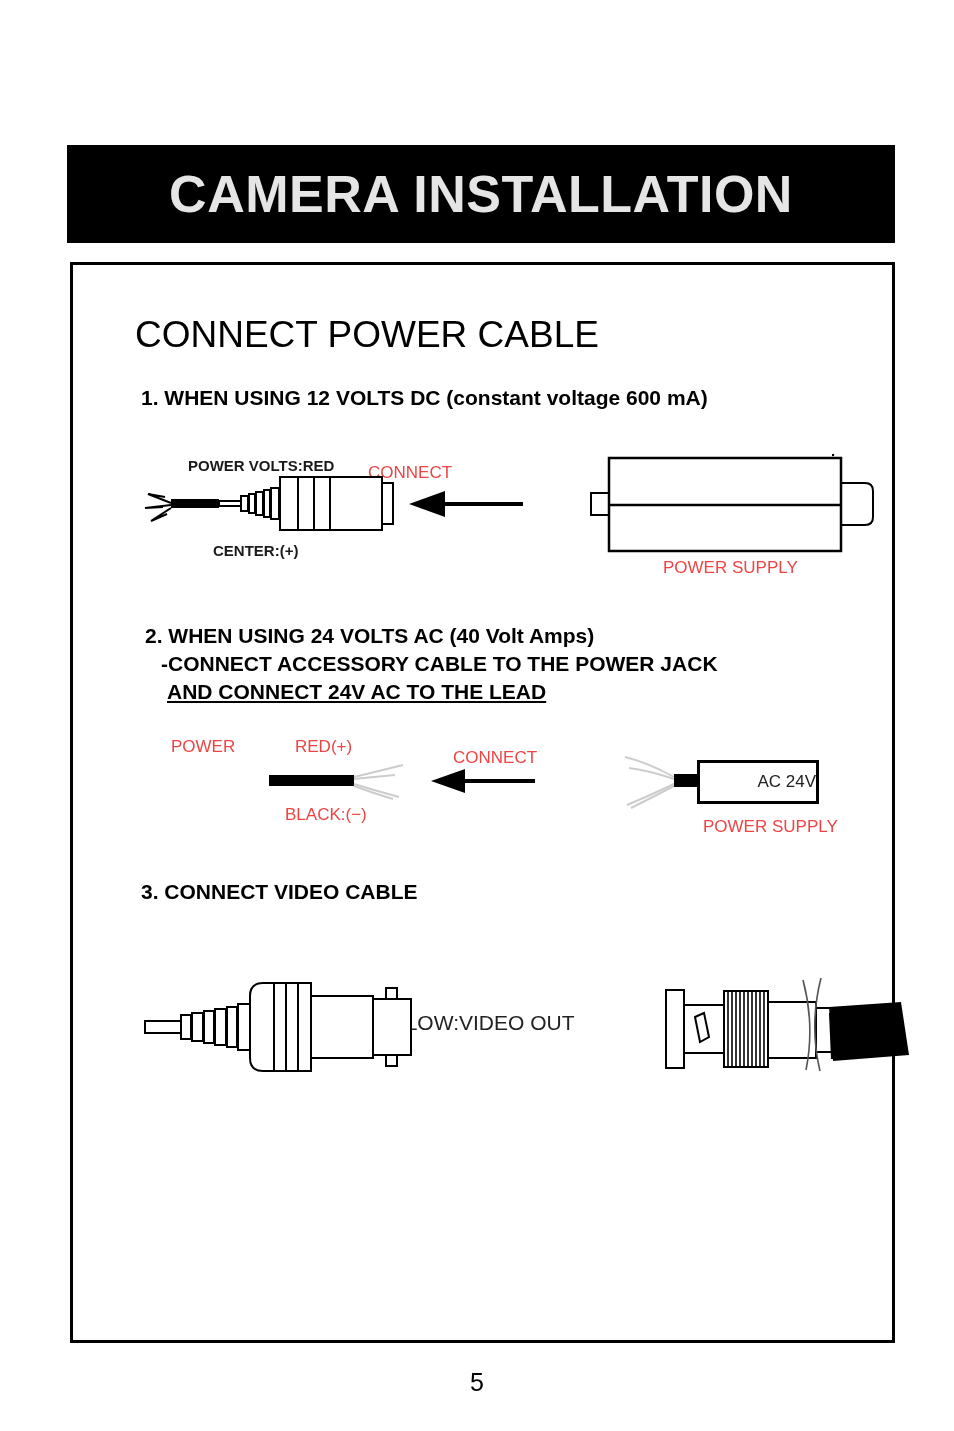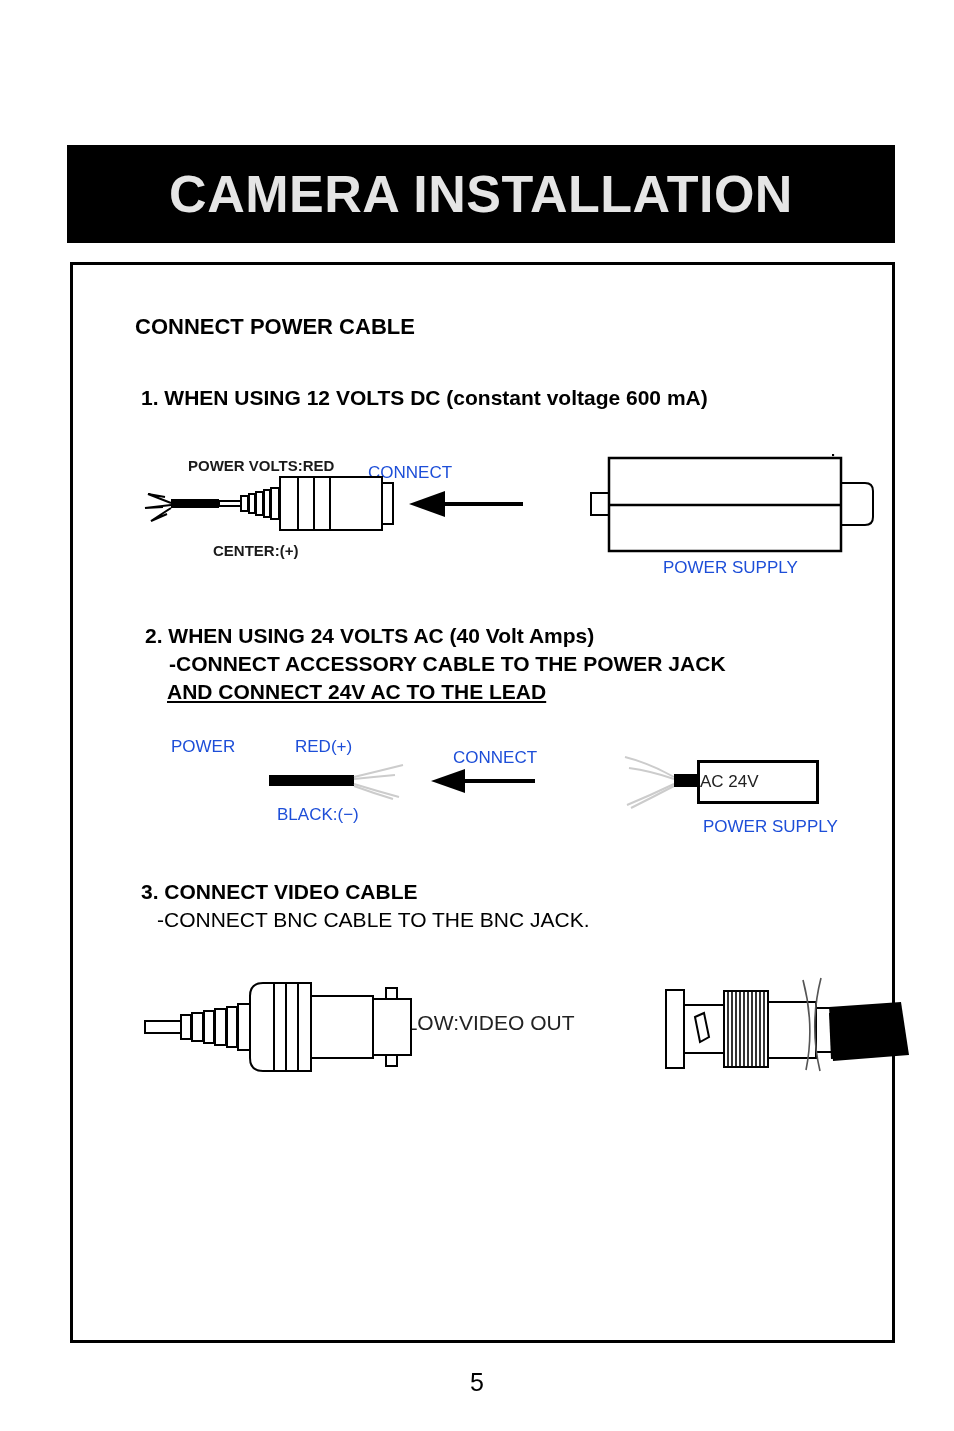--- a/index.html
+++ b/index.html
@@ -45,22 +45,22 @@
     width: 825px;
     height: 1081px;
     border: 3px solid #000000;
     box-sizing: border-box;
     background: #ffffff;
   }
 
   
   .section-title {
     position: absolute;
-    font-size: 22px;
-    font-weight: bold;
+    font-size: 37px;
+    font-weight: normal;
     white-space: nowrap;
     line-height: 1.1;
   }
   .step-heading {
     position: absolute;
     font-size: 21px;
     font-weight: bold;
     white-space: nowrap;
     line-height: 1.35;
   }
@@ -78,21 +78,21 @@
     font-size: 15px;
     font-weight: bold;
     white-space: nowrap;
     color: #1a1a1a;
   }
   .dia-label-med {
     position: absolute;
     font-size: 17px;
     font-weight: normal;
     white-space: nowrap;
-    color: #1d4ed8;
+    color: #ef4444;
   }
   .dia-label-big {
     position: absolute;
     font-size: 21px;
     font-weight: normal;
     white-space: nowrap;
     color: #222222;
   }
 
   .svg-layer {
@@ -187,27 +187,27 @@
     <svg class="svg-layer" width="825" height="340" viewBox="0 0 825 340">
       <g fill="#ffffff" stroke="#000000" stroke-width="2.5">
         <rect x="536" y="193" width="232" height="93"></rect>
         <line x1="536" y1="240" x2="768" y2="240"></line>
         <path d="M 768 218 L 792 218 Q 800 218 800 226 L 800 252 Q 800 260 792 260 L 768 260" fill="none" stroke-width="2"></path>
       </g>
     </svg>
   </div>
 
   <div class="step-heading" style="left:72px; top:357px;">2. WHEN USING 24 VOLTS AC (40 Volt Amps)</div>
-  <div class="step-heading" style="left:88px; top:385px;margin-left:8px;">-CONNECT ACCESSORY CABLE TO THE POWER JACK</div>
+  <div class="step-heading" style="left:88px; top:385px;">-CONNECT ACCESSORY CABLE TO THE POWER JACK</div>
   <div class="step-heading" style="left:94px; top:413px;text-decoration:underline;">AND CONNECT 24V AC TO THE LEAD</div>
 
   <div>
     <div class="dia-label-med" style="left:98px; top:472px;">POWER</div>
     <div class="dia-label-med" style="left:222px; top:472px;">RED(+)</div>
-    <div class="dia-label-med" style="left:204px; top:540px;text-align:center;">BLACK:(−)</div>
+    <div class="dia-label-med" style="left:212px; top:540px;text-align:center;">BLACK:(−)</div>
     <div class="dia-label-med" style="left:380px; top:483px;">CONNECT</div>
     <div class="dia-label-med" style="left:630px; top:552px;">POWER SUPPLY</div>
 
     <svg class="svg-layer" width="825" height="600" viewBox="0 0 825 600">
       <g fill="none" stroke="#000000" stroke-width="2">
 
         <rect x="196" y="510" width="85" height="11" fill="#000000" stroke="none"></rect>
         <path d="M 281 512 Q 306 506 330 500" stroke="#cccccc" stroke-width="2"></path>
         <path d="M 281 514 Q 300 512 322 510" stroke="#cccccc" stroke-width="2"></path>
         <path d="M 281 519 Q 304 526 326 532" stroke="#cccccc" stroke-width="2"></path>
@@ -219,27 +219,26 @@
         <path d="M 601 512 Q 576 498 552 492" stroke="#cccccc" stroke-width="2"></path>
         <path d="M 601 514 Q 578 506 556 503" stroke="#cccccc" stroke-width="2"></path>
         <path d="M 601 519 Q 578 530 554 540" stroke="#cccccc" stroke-width="2"></path>
         <path d="M 601 521 Q 580 532 558 543" stroke="#cccccc" stroke-width="2"></path>
         <rect x="601" y="509" width="60" height="13" fill="#000000" stroke="none"></rect>
       </g>
     </svg>
 
     <div style="position:absolute; left:624px; top:495px; width:122px; height:44px;
                 border:3px solid #000; background:#fff; box-sizing:border-box;
-                display:flex; align-items:center; justify-content:flex-start;">
+                display:flex; align-items:center; justify-content:flex-end;">
       <span style="font-size:17px; color:#222;">AC 24V</span>
     </div>
   </div>
 
   <div class="step-heading" style="left:68px; top:613px;">3. CONNECT VIDEO CABLE</div>
-  <div class="step-subline" style="left:84px; top:641px;">-CONNECT BNC CABLE TO THE BNC JACK.</div>
 
   <div>
     <div class="dia-label-big" style="left:293px; top:746px;">YELLOW:VIDEO OUT</div>
 
     <svg class="svg-layer" width="825" height="900" viewBox="0 0 825 900">
       <g fill="#ffffff" stroke="#000000" stroke-width="2">
 
         <rect x="72" y="756" width="36" height="12"></rect>
         <rect x="108" y="750" width="10" height="24"></rect>
         <rect x="119" y="748" width="11" height="28"></rect>

